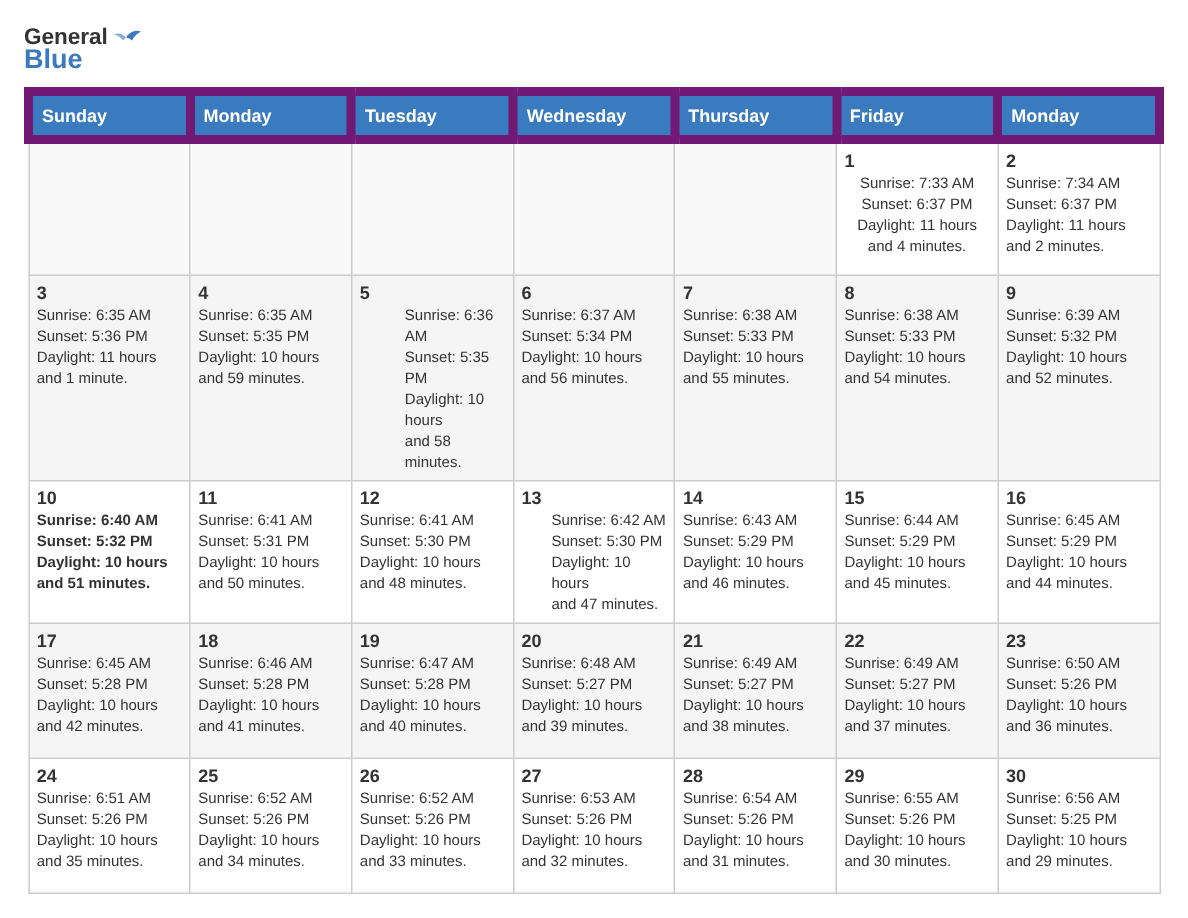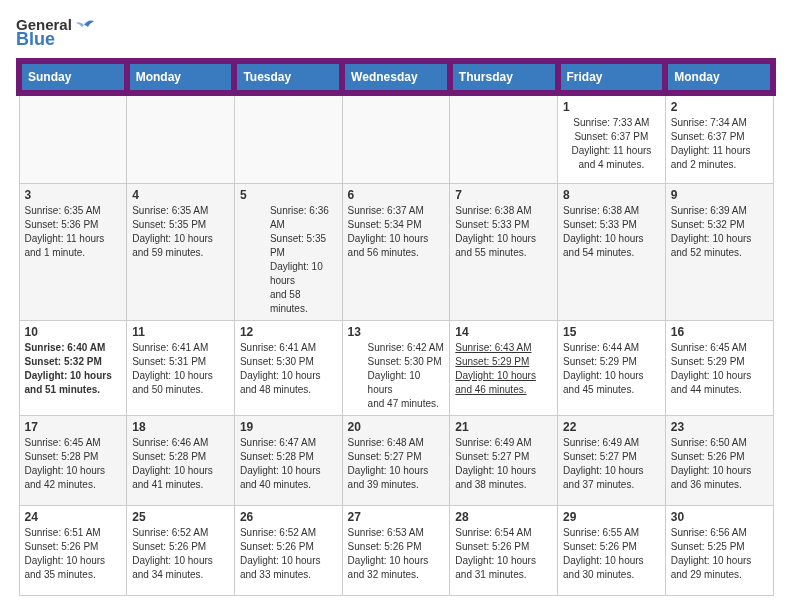--- a/index.html
+++ b/index.html
@@ -205,21 +205,21 @@
         </td>
         <td>
           <span class="day-number">13</span>
           <div class="cell-content" style="white-space: pre-line; margin-left: 20px;">Sunrise: 6:42 AM
 Sunset: 5:30 PM
 Daylight: 10 hours
 and 47 minutes.</div>
         </td>
         <td>
           <span class="day-number">14</span>
-          <div class="cell-content" style="white-space: pre-line; text-decoration: underline;">Sunrise: 6:43 AM
+          <div class="cell-content" style="white-space: pre-line;">Sunrise: 6:43 AM
 Sunset: 5:29 PM
 Daylight: 10 hours
 and 46 minutes.</div>
         </td>
         <td>
           <span class="day-number">15</span>
           <div class="cell-content" style="white-space: pre-line;">Sunrise: 6:44 AM
 Sunset: 5:29 PM
 Daylight: 10 hours
 and 45 minutes.</div>

